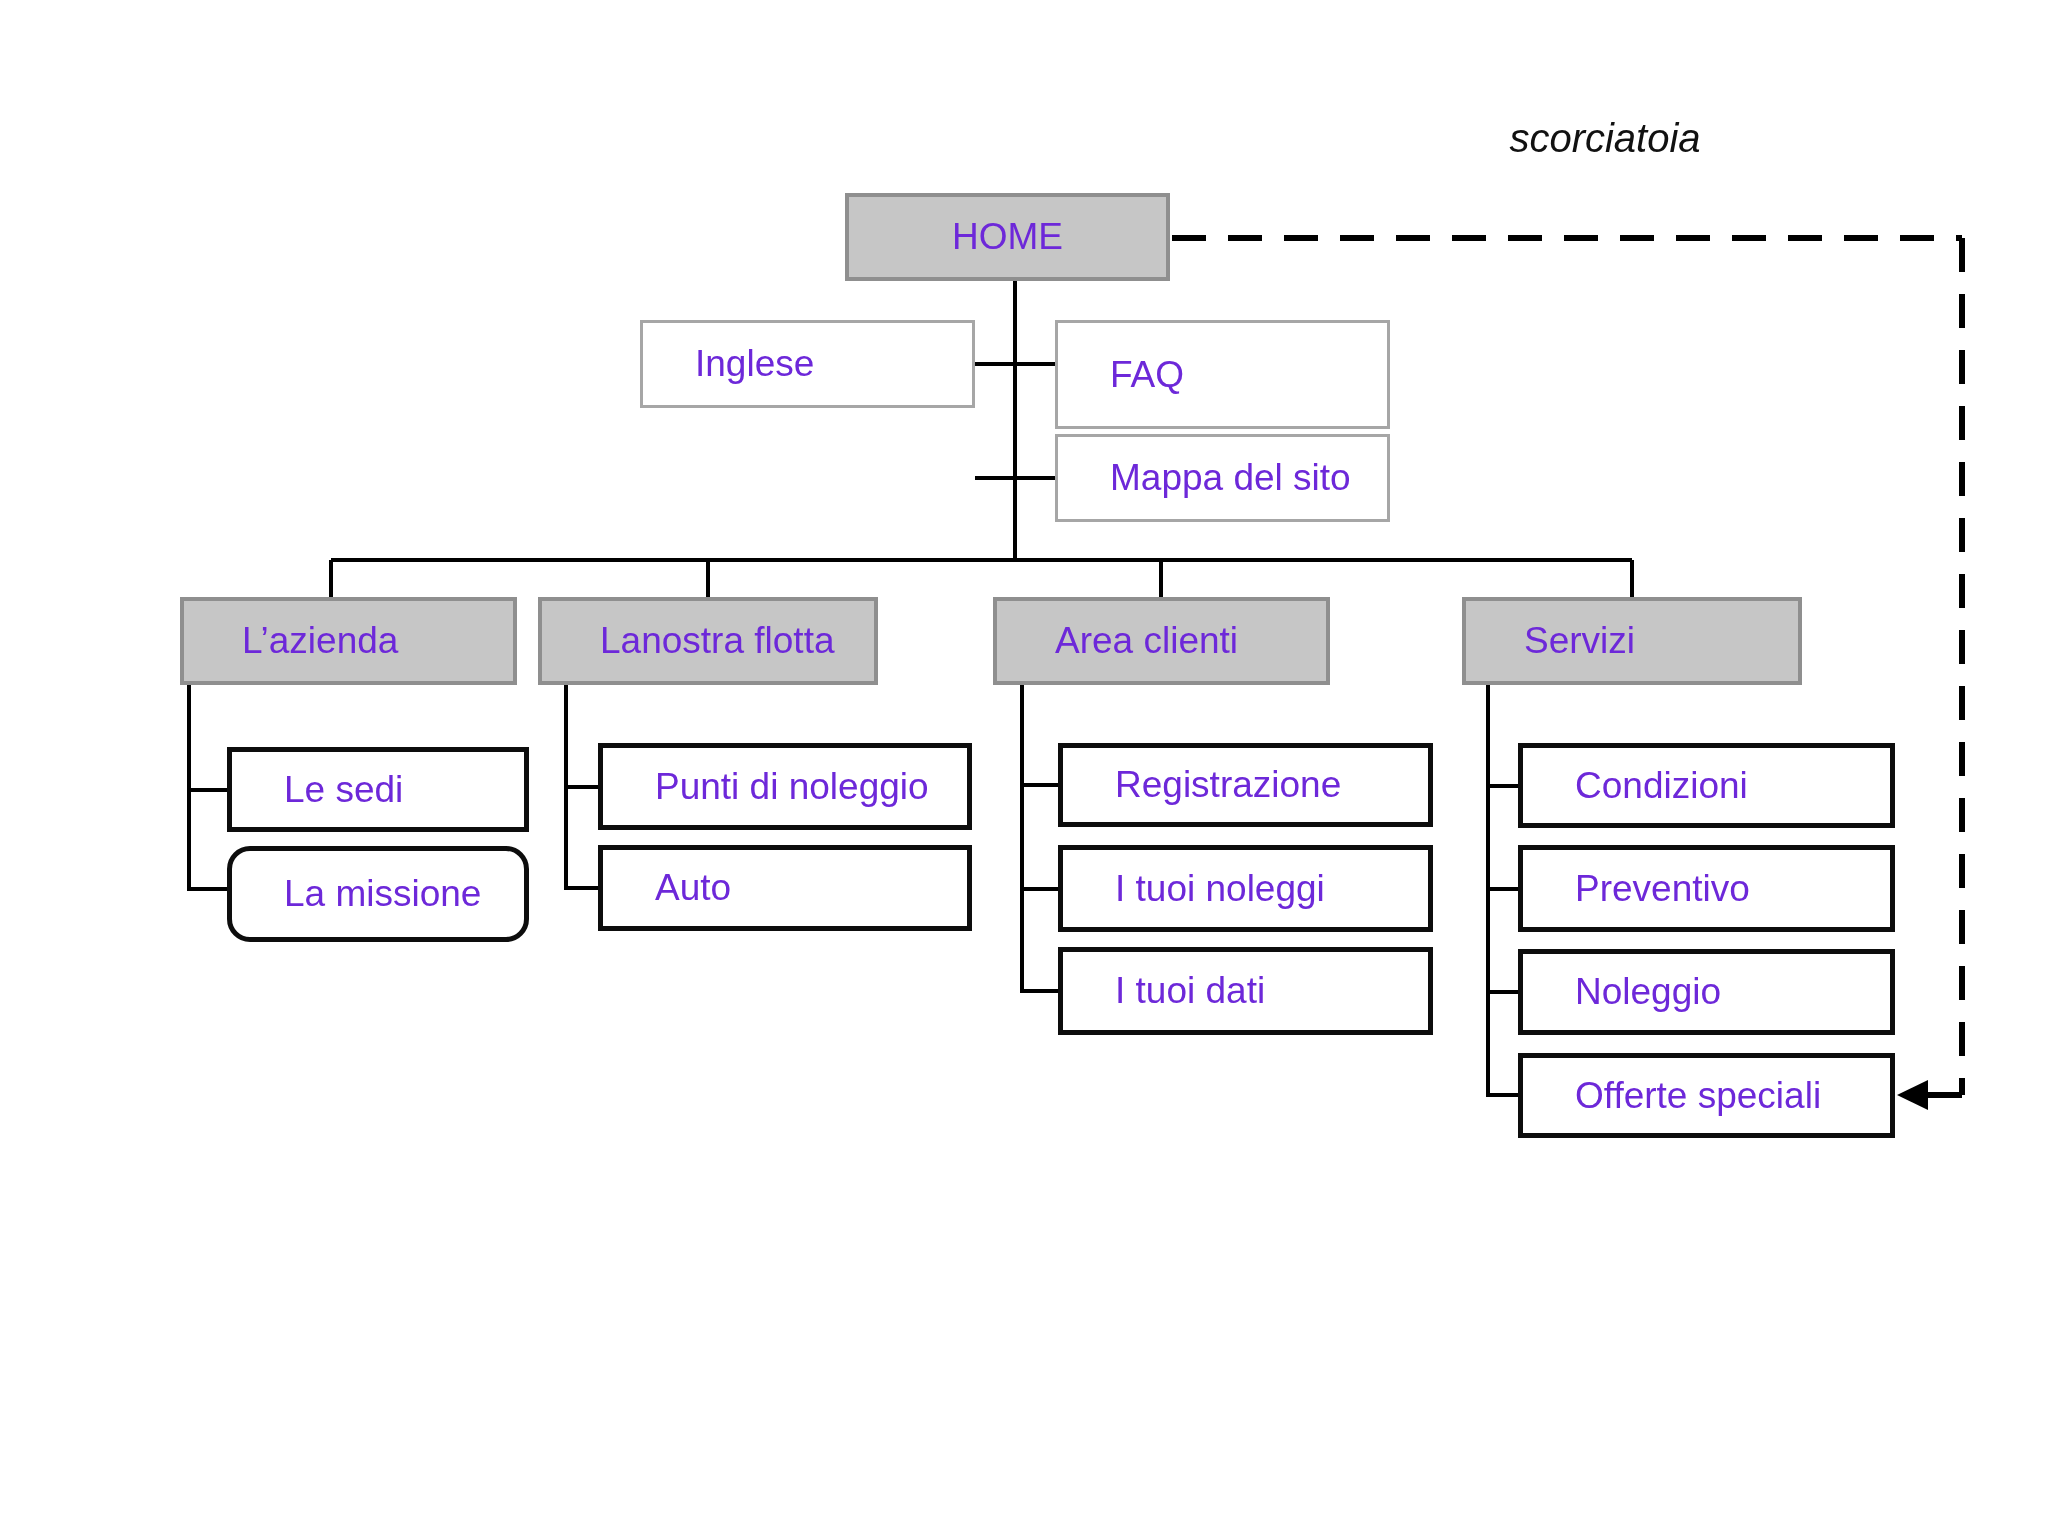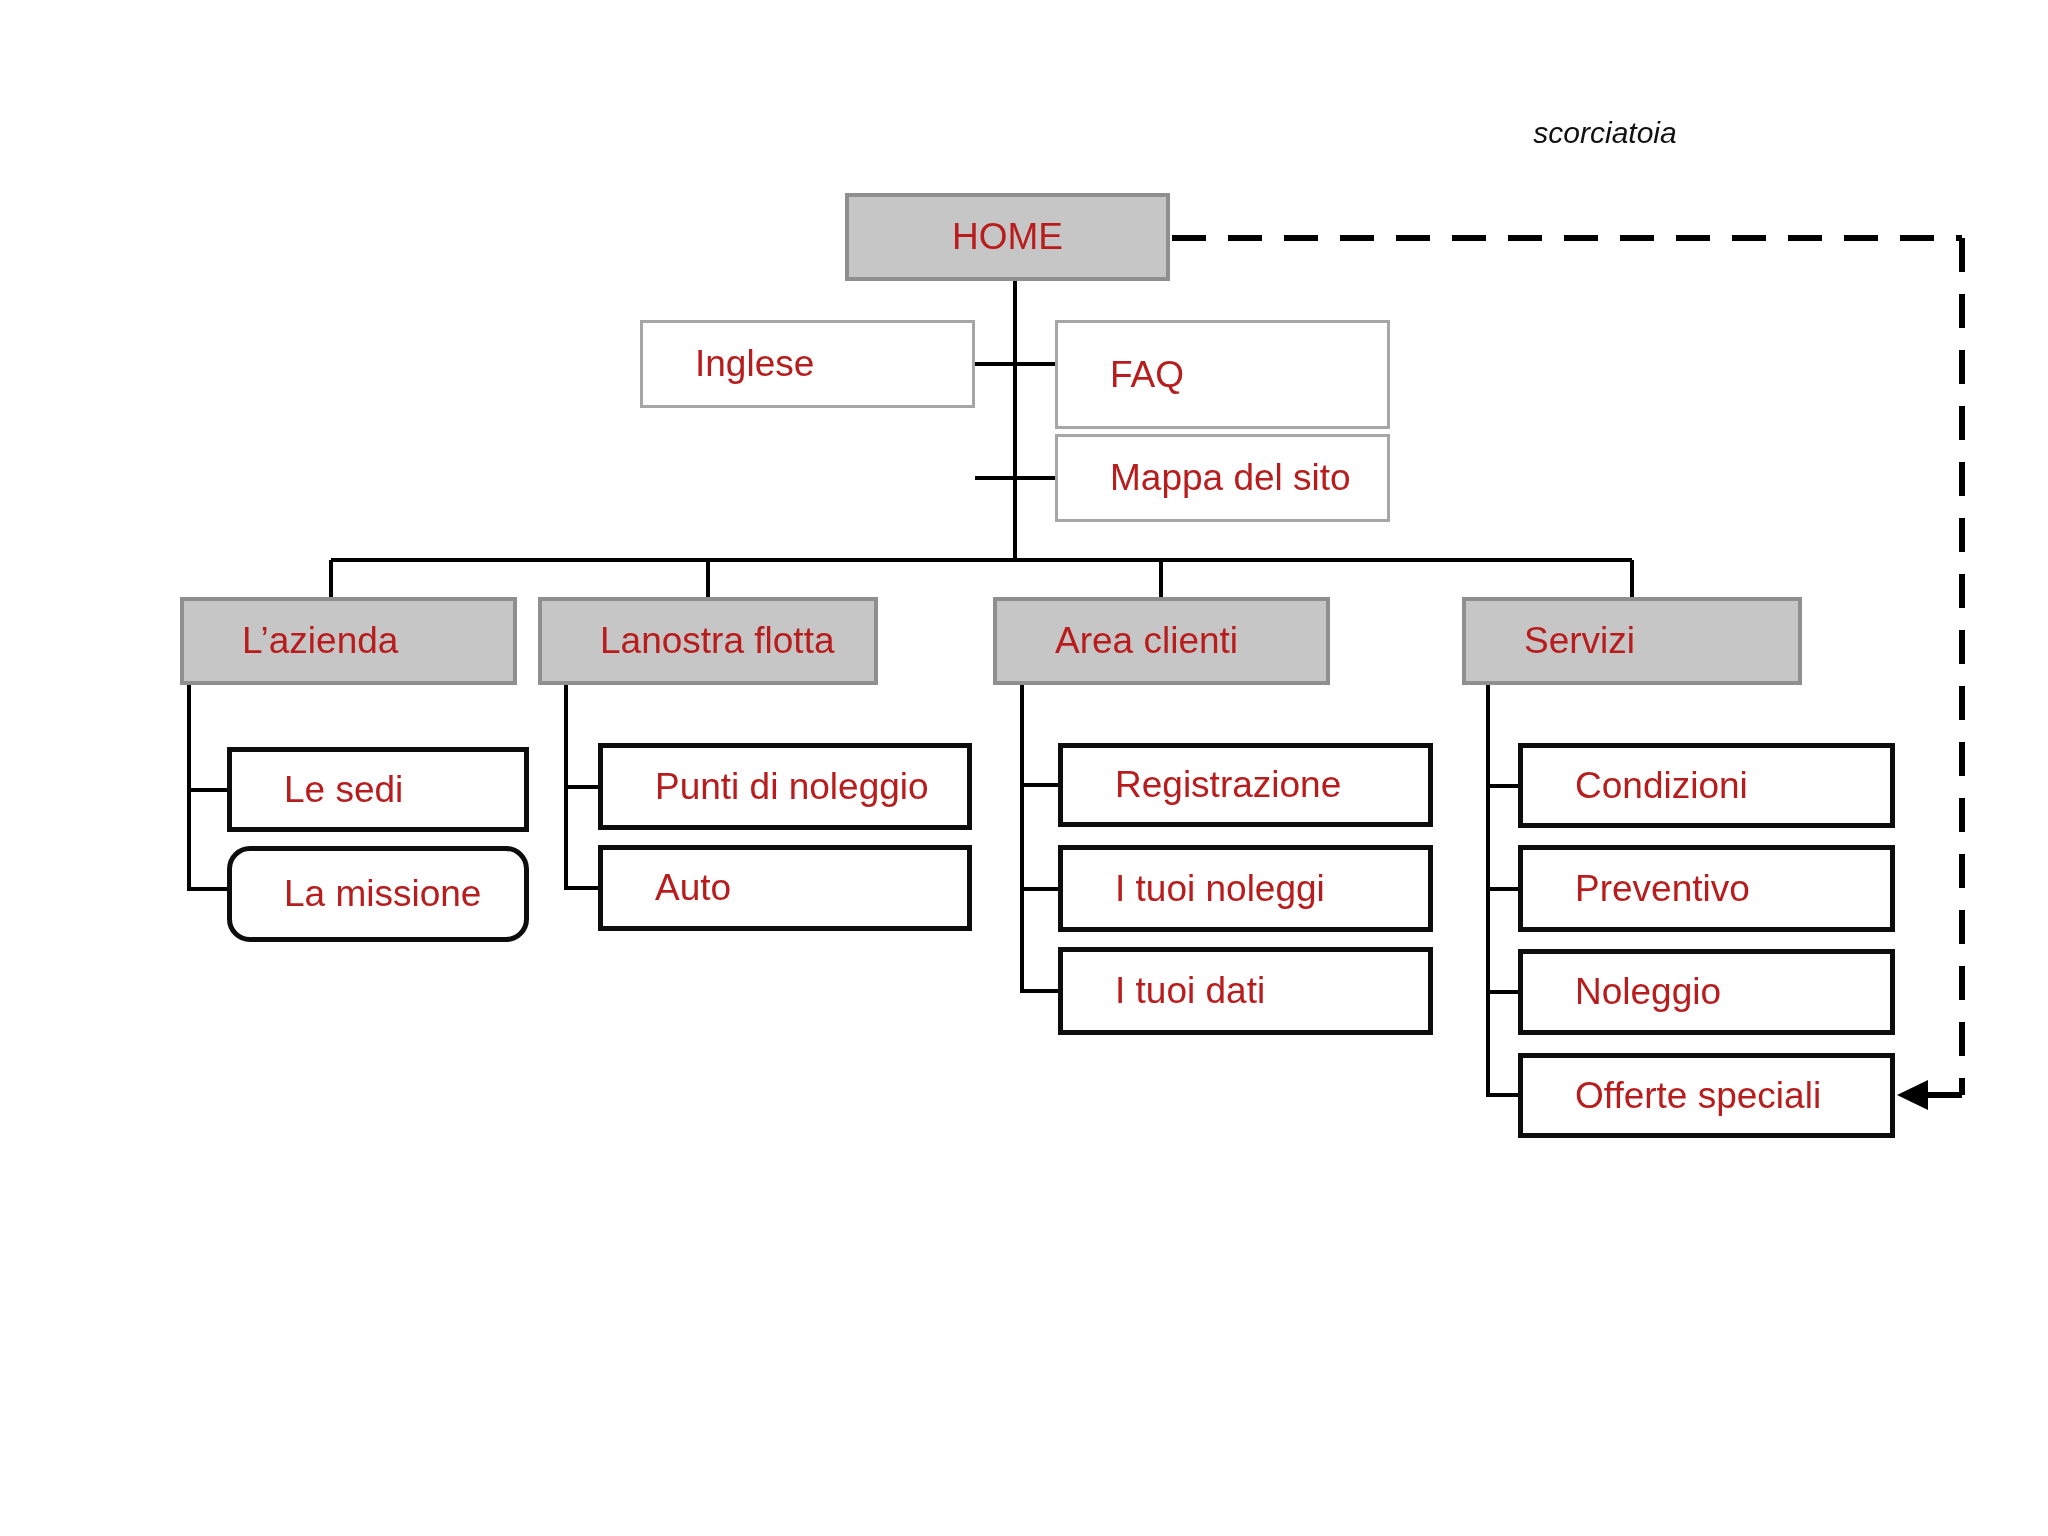--- a/index.html
+++ b/index.html
@@ -20,21 +20,21 @@
     left: 0; top: 0;
     width: 2048px;
     height: 1536px;
   }
   .node {
     position: absolute;
     box-sizing: border-box;
     display: flex;
     align-items: center;
     font-size: 37px;
-    color: #b91c1c;
+    color: #6d28d9;
     background: #ffffff;
     white-space: nowrap;
   }
   .node.gray {
     background: #c6c6c6;
     border: 4px solid #8f8f8f;
   }
   .node.util {
     background: #ffffff;
     border: 3px solid #a6a6a6;
@@ -50,21 +50,21 @@
   }
   .node.root {
     justify-content: center;
   }
   .shortcut-label {
     position: absolute;
     left: 1450px;
     top: 116px;
     width: 310px;
     text-align: center;
-    font-size: 30px;
+    font-size: 40px;
     font-style: italic;
     color: #111111;
   }
 </style>
 </head>
 <body>
 
 <div class="canvas">
 
   <svg class="wires" viewBox="0 0 2048 1536" xmlns="http://www.w3.org/2000/svg">

